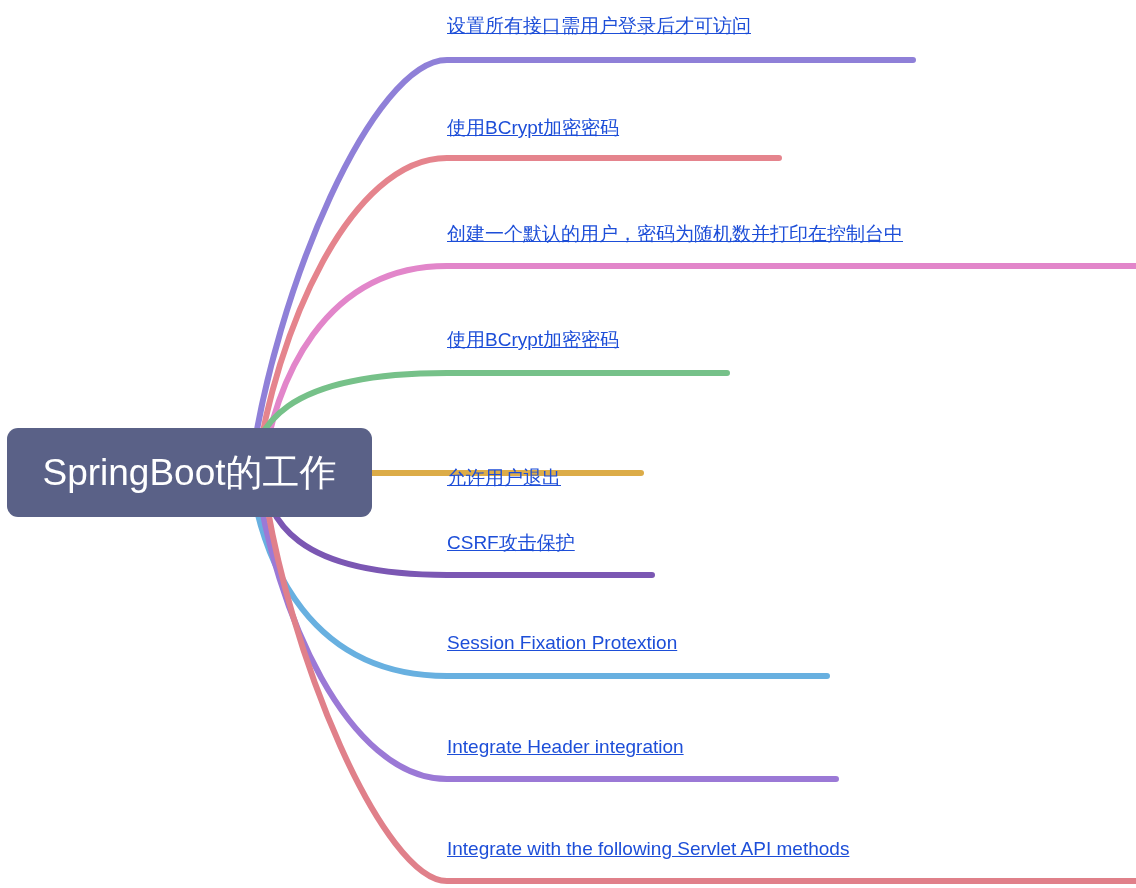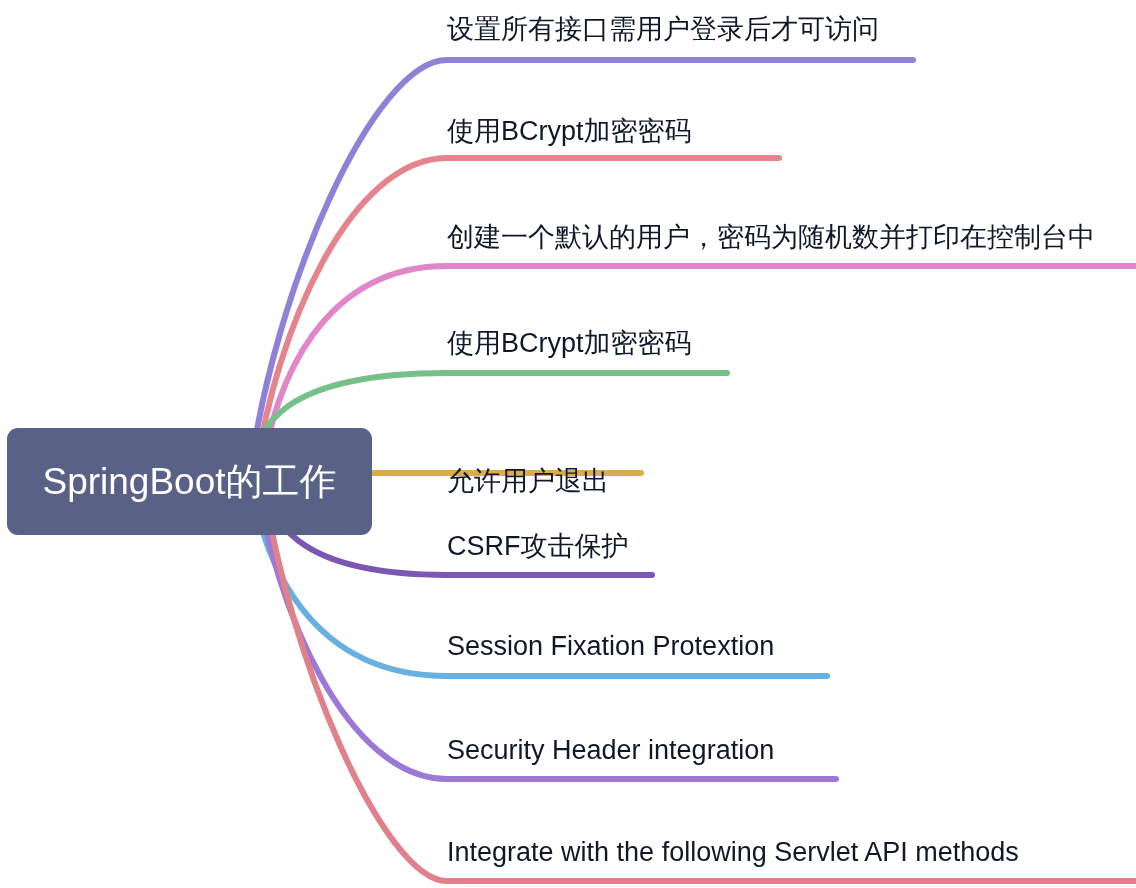--- a/index.html
+++ b/index.html
@@ -24,32 +24,33 @@
   .branch-svg {
     position: absolute;
     left: 0;
     top: 0;
     width: 1136px;
     height: 888px;
     pointer-events: none;
   }
   .branch-label {
     position: absolute;
-    font-size: 27px;
-    color: #0f172a;
+    font-size: 19px;
+    color: #1d4ed8;
     white-space: nowrap;
     letter-spacing: 0px;
     line-height: 1;
+    text-decoration: underline;
   }
   .center-node {
     position: absolute;
     left: 7px;
     top: 428px;
     width: 365px;
-    height: 107px;
+    height: 89px;
     background: #5a6187;
     border-radius: 11px;
     display: flex;
     align-items: center;
     justify-content: center;
     z-index: 5;
   }
   .center-node-label {
     color: #ffffff;
     font-size: 37px;
@@ -79,17 +80,17 @@
   </div>
 
   <div id="branch-labels">
       <div class="branch-label" style="left: 447px; top: 16px;">设置所有接口需用户登录后才可访问</div>
       <div class="branch-label" style="left: 447px; top: 118px;">使用BCrypt加密密码</div>
       <div class="branch-label" style="left: 447px; top: 224px;">创建一个默认的用户，密码为随机数并打印在控制台中</div>
       <div class="branch-label" style="left: 447px; top: 330px; text-align: right;">使用BCrypt加密密码</div>
       <div class="branch-label" style="left: 447px; top: 428px; margin-top: 40px;">允许用户退出</div>
       <div class="branch-label" style="left: 447px; top: 533px; text-align: center;">CSRF攻击保护</div>
       <div class="branch-label" style="left: 447px; top: 633px;">Session Fixation Protextion</div>
-      <div class="branch-label" style="left: 447px; top: 737px;">Security Header integration</div>
+      <div class="branch-label" style="left: 447px; top: 737px;">Integrate Header integration</div>
       <div class="branch-label" style="left: 447px; top: 839px;">Integrate with the following Servlet API methods</div>
     </div>
 
 </div>
 
 </body></html>

